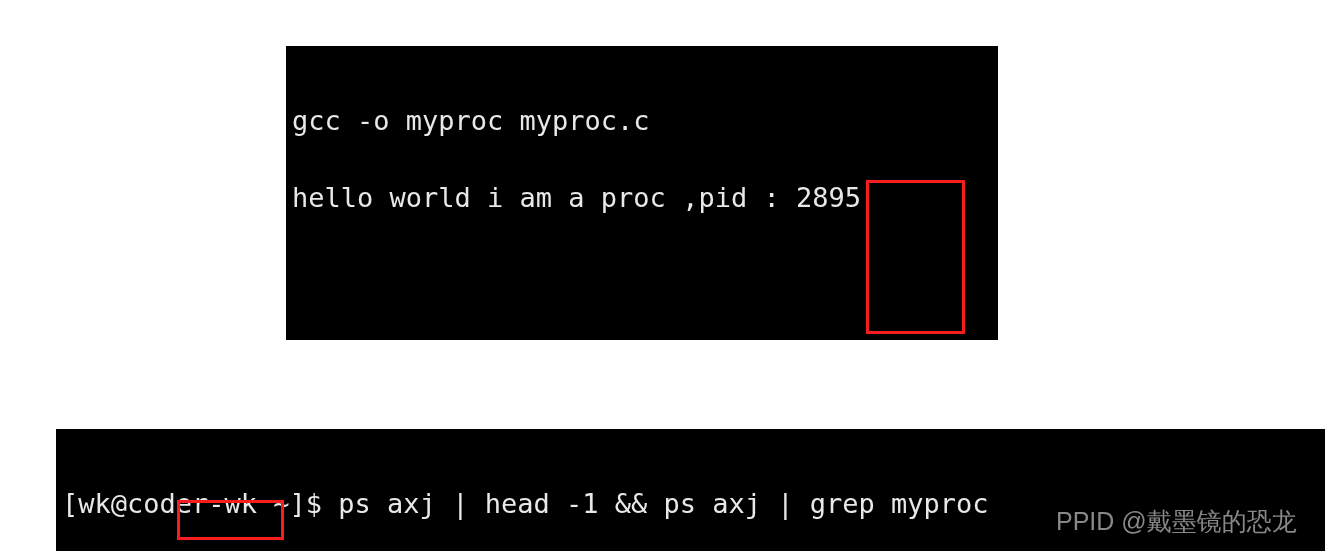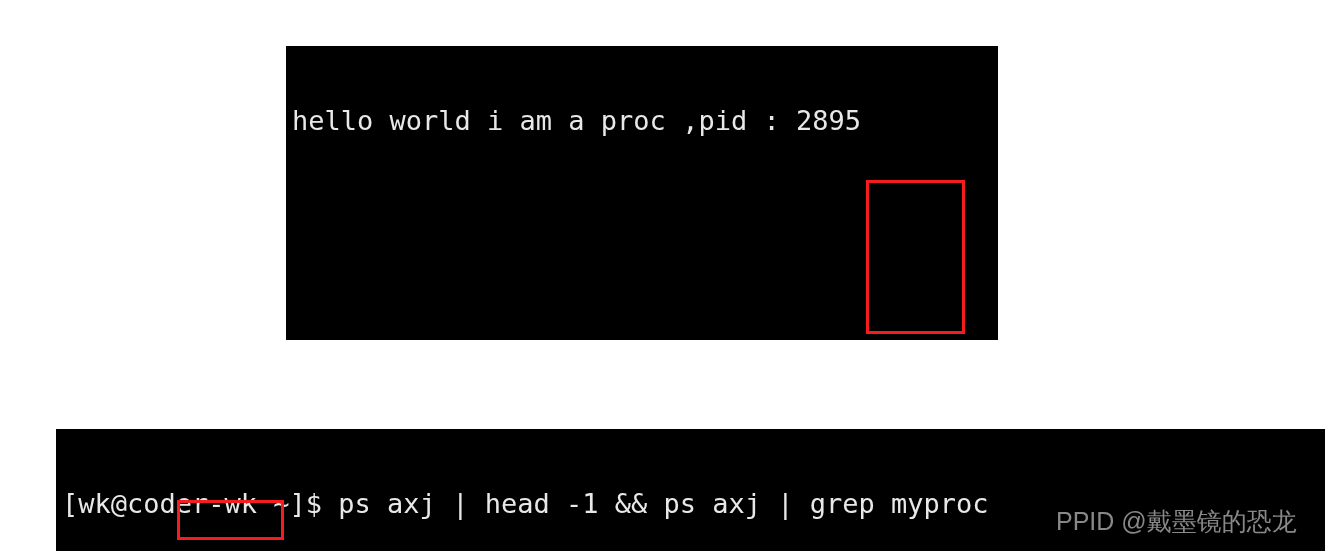--- a/index.html
+++ b/index.html
@@ -103,20 +103,21 @@
   }
   #watermark .wm-cn {
     font-family: Liberation Sans, sans-serif;
   }
 </style>
 </head>
 <body>
 
 <div class="terminal" id="terminal-top">
   <div class="clipped-row">       myproc</div>
+  <div class="term-line">gcc -o myproc myproc.c</div>
   <div class="term-line">hello world i am a proc ,pid : 2895</div>
   
   
   
 </div>
 
 <div class="annot-box" id="annot-box-pid-output"></div>
 
 <div class="terminal" id="terminal-bottom">
   <div class="clipped-row">  ps axj | head -1 &amp;&amp; ps axj | grep myproc</div>

